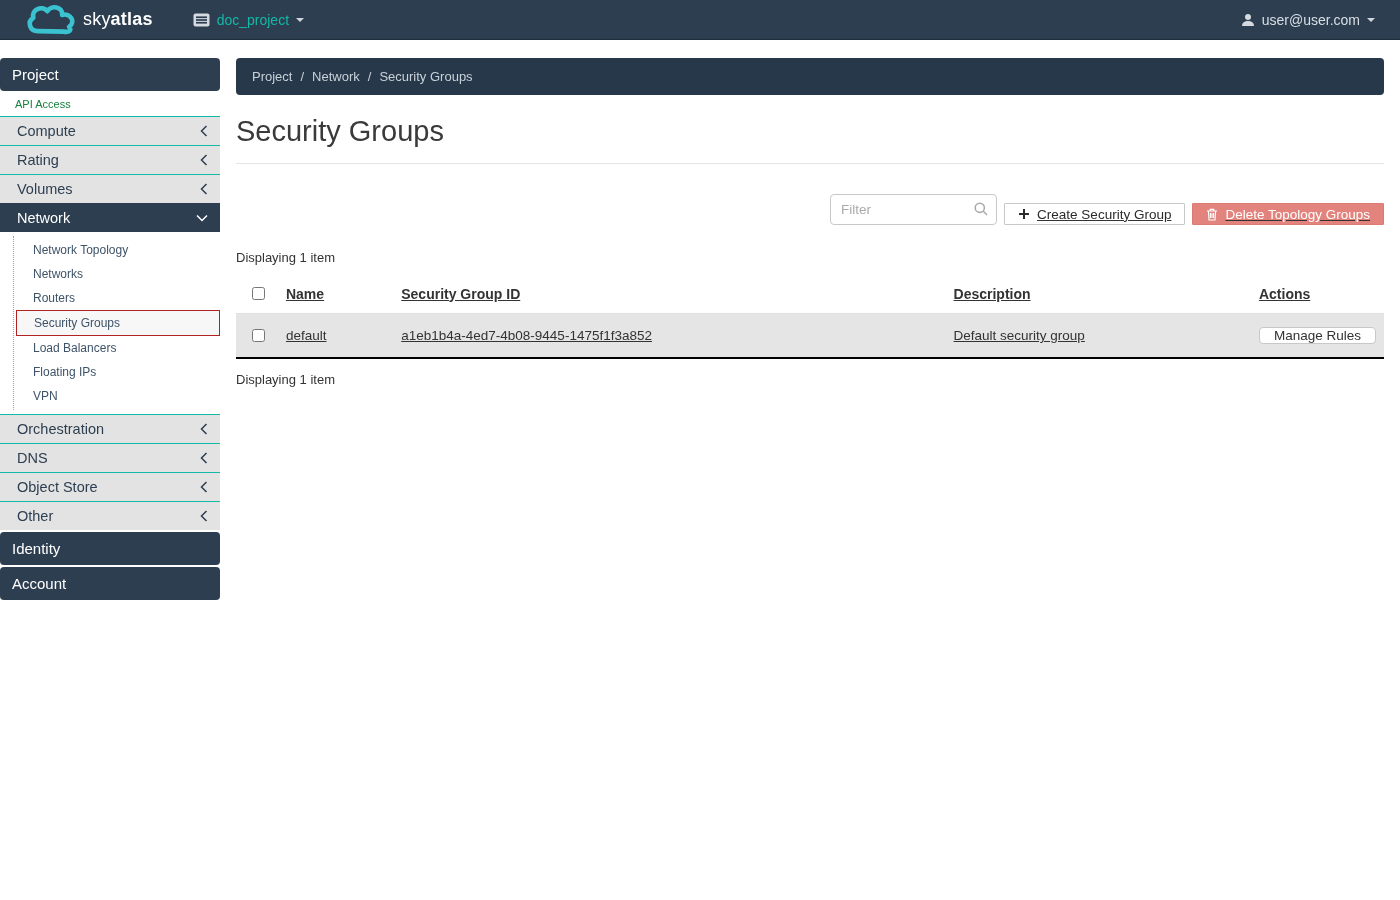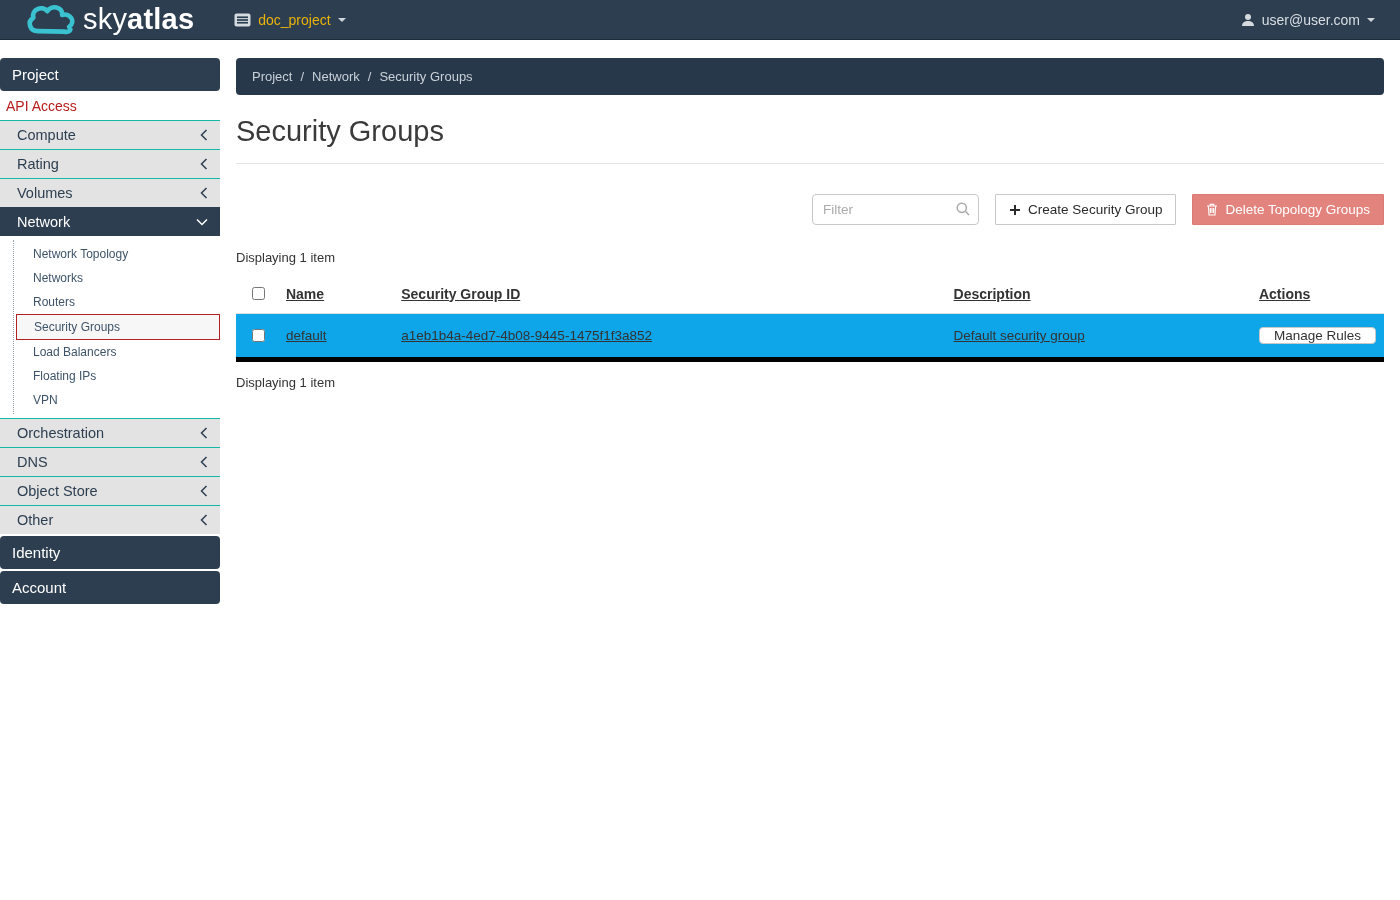--- a/index.html
+++ b/index.html
@@ -15,26 +15,26 @@
   
   .navbar {
     height: 40px;
     background: #2c3e50;
     border-bottom: 1px solid #1f2d3a;
     display: flex;
     align-items: center;
     padding: 0 25px;
   }
   .brand { display: flex; align-items: center; gap: 6px; }
-  .brand-text { color: #fff; font-size: 29px; letter-spacing: .2px; }
+  .brand-text { color: #fff; font-size: 18px; letter-spacing: .2px; }
   .brand-text .bold { font-weight: bold; }
   .project-switcher {
     margin-left: 40px;
     display: flex; align-items: center; gap: 7px;
-    color: #eab308; font-size: 14px; cursor: pointer;
+    color: #14b8a6; font-size: 14px; cursor: pointer;
   }
   .navbar-spacer { flex: 1; }
   .user-menu {
     display: flex; align-items: center; gap: 7px;
     color: #d9dfe4; font-size: 14px; cursor: pointer;
   }
   .caret {
     width: 0; height: 0; display: inline-block;
     border-left: 4px solid transparent;
     border-right: 4px solid transparent;
@@ -48,23 +48,23 @@
 
   
   .side-header {
     background: #2c3e50; color: #fff;
     border-radius: 4px;
     padding: 8px 12px;
     font-size: 15px;
     margin-bottom: 1px;
   }
   .side-link {
-    padding: 6px 12px 6px 6px;
-    color: #b91c1c;
-    font-size: 14px;
+    padding: 6px 12px 6px 15px;
+    color: #15803d;
+    font-size: 11px;
     cursor: pointer;
   }
   .accordion {
     background: #e3e3e3;
     color: #2c3e50;
     border-top: 1px solid #14b8a6;
     padding: 6px 12px 6px 17px;
     font-size: 14.5px;
     display: flex; align-items: center; justify-content: space-between;
     cursor: pointer;
@@ -116,41 +116,42 @@
     margin: 20px 0 15px;
   }
   .title-rule { border: 0; border-top: 1px solid #e5e5e5; margin: 0; }
 
   
   .toolbar {
     margin-top: 30px;
     display: flex;
     justify-content: flex-end;
     align-items: flex-end;
-    gap: 16px;
+    gap: 7px;
+    text-decoration: underline;
   }
   .filter-wrap { position: relative; }
   .filter-input {
     width: 167px; height: 31px;
     border: 1px solid #c8c8c8;
     border-radius: 4px;
     padding: 4px 30px 4px 10px;
     font-size: 13.5px;
     font-family: "Liberation Sans", sans-serif;
     color: #333;
     outline: none;
   }
   .filter-input::placeholder { color: #aaa; }
   .search-btn {
     position: absolute; right: 8px; top: 7px;
     background: none; border: 0; padding: 0; cursor: pointer;
     line-height: 0;
   }
   .btn {
-    height: 31px;
+    height: 22px;
     display: inline-flex; align-items: center; gap: 7px;
     padding: 0 13px;
     border-radius: 1px;
     font-size: 13.5px;
     font-family: "Liberation Sans", sans-serif;
     cursor: pointer;
   }
   .btn-default {
     background: #fff;
     border: 1px solid #c8c8c8;
@@ -176,22 +177,22 @@
   .data-table th {
     text-align: left;
     font-weight: bold;
     color: #333;
     padding: 10px 8px;
     border-bottom: 1px solid #e0e0e0;
     font-size: 14px;
   }
   .data-table td {
     padding: 12px 8px;
-    background: #0ea5e9;
-    border-bottom: 5px solid #000000;
+    background: #e5e5e5;
+    border-bottom: 2px solid #000000;
     color: #333;
   }
   .data-table th.check-col, .data-table td.check-col { width: 42px; padding-left: 12px; }
   .data-table .name-col { width: 116px; }
   .data-table .id-col { width: 558px; }
   .data-table .desc-col { width: 308px; }
   .btn-row-action {
     background: #fff;
     border: 1px solid #c8c8c8;
     border-radius: 4px;

